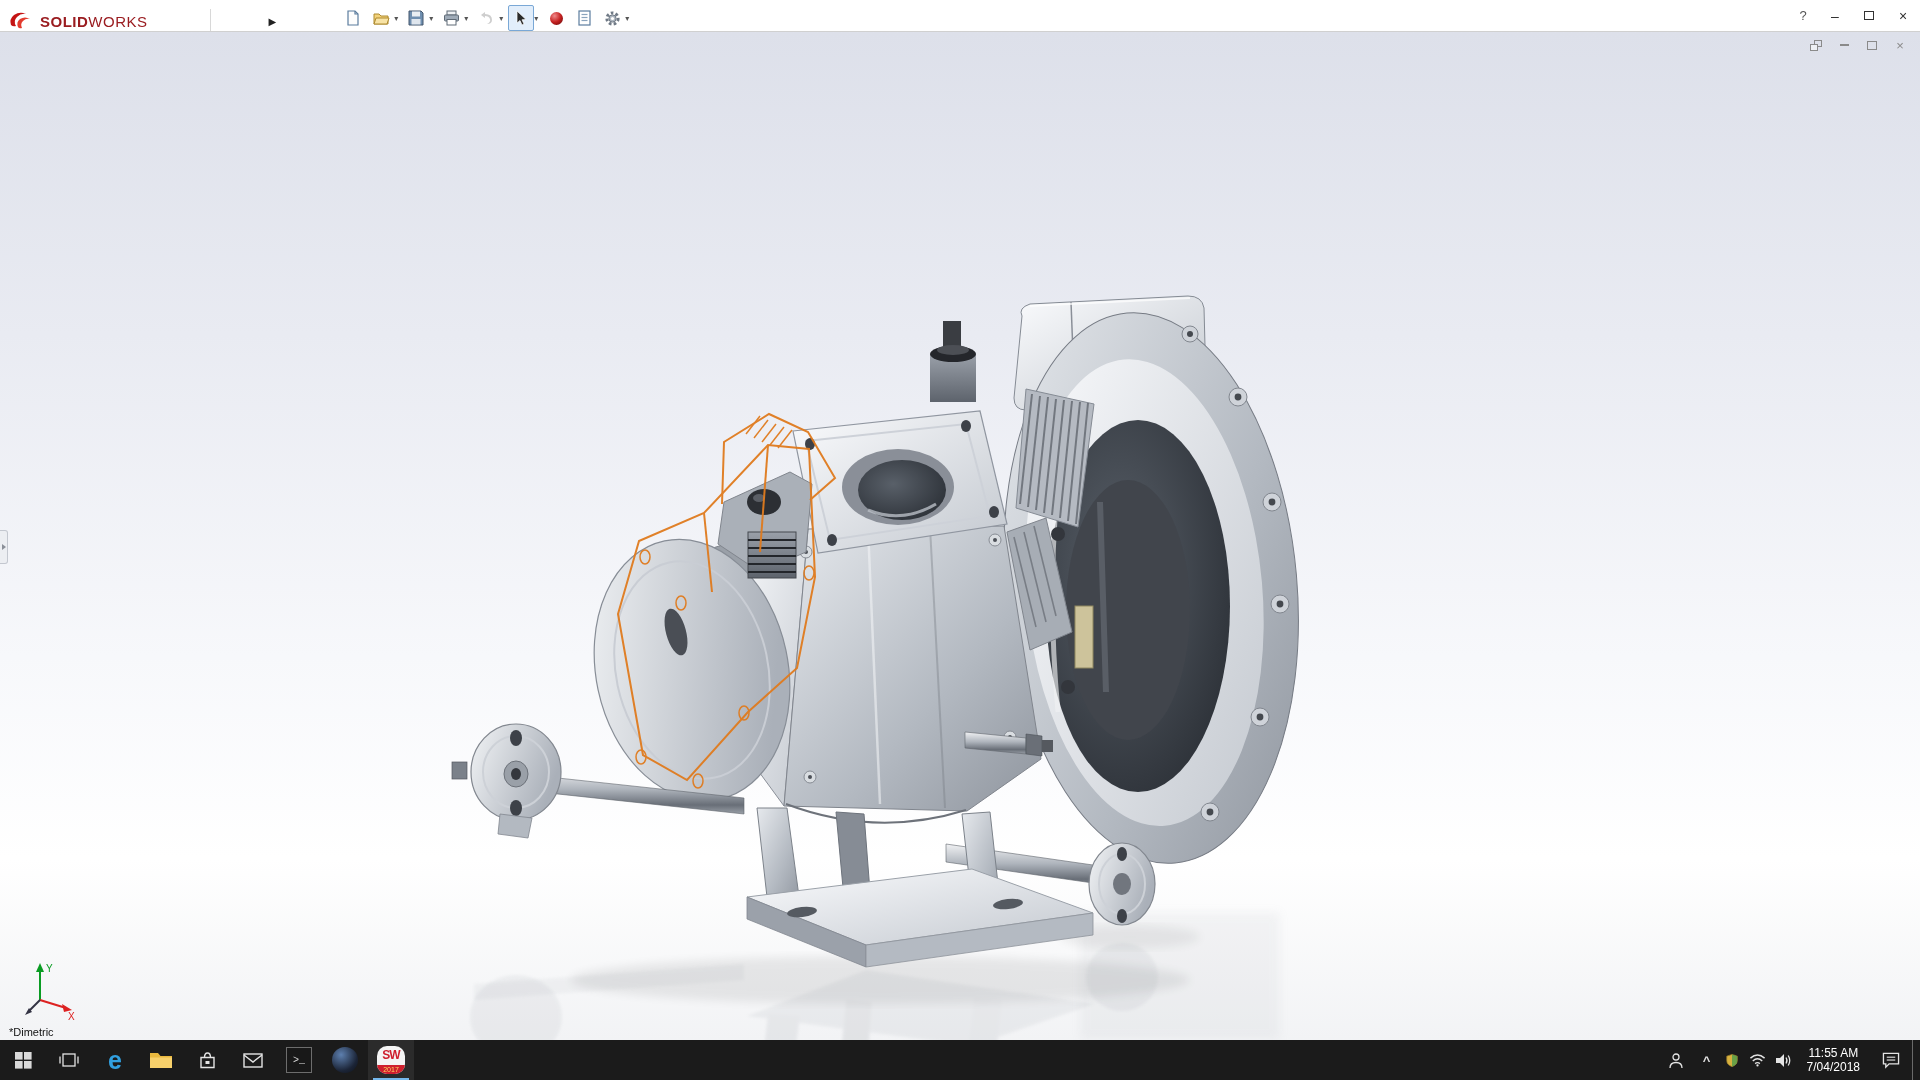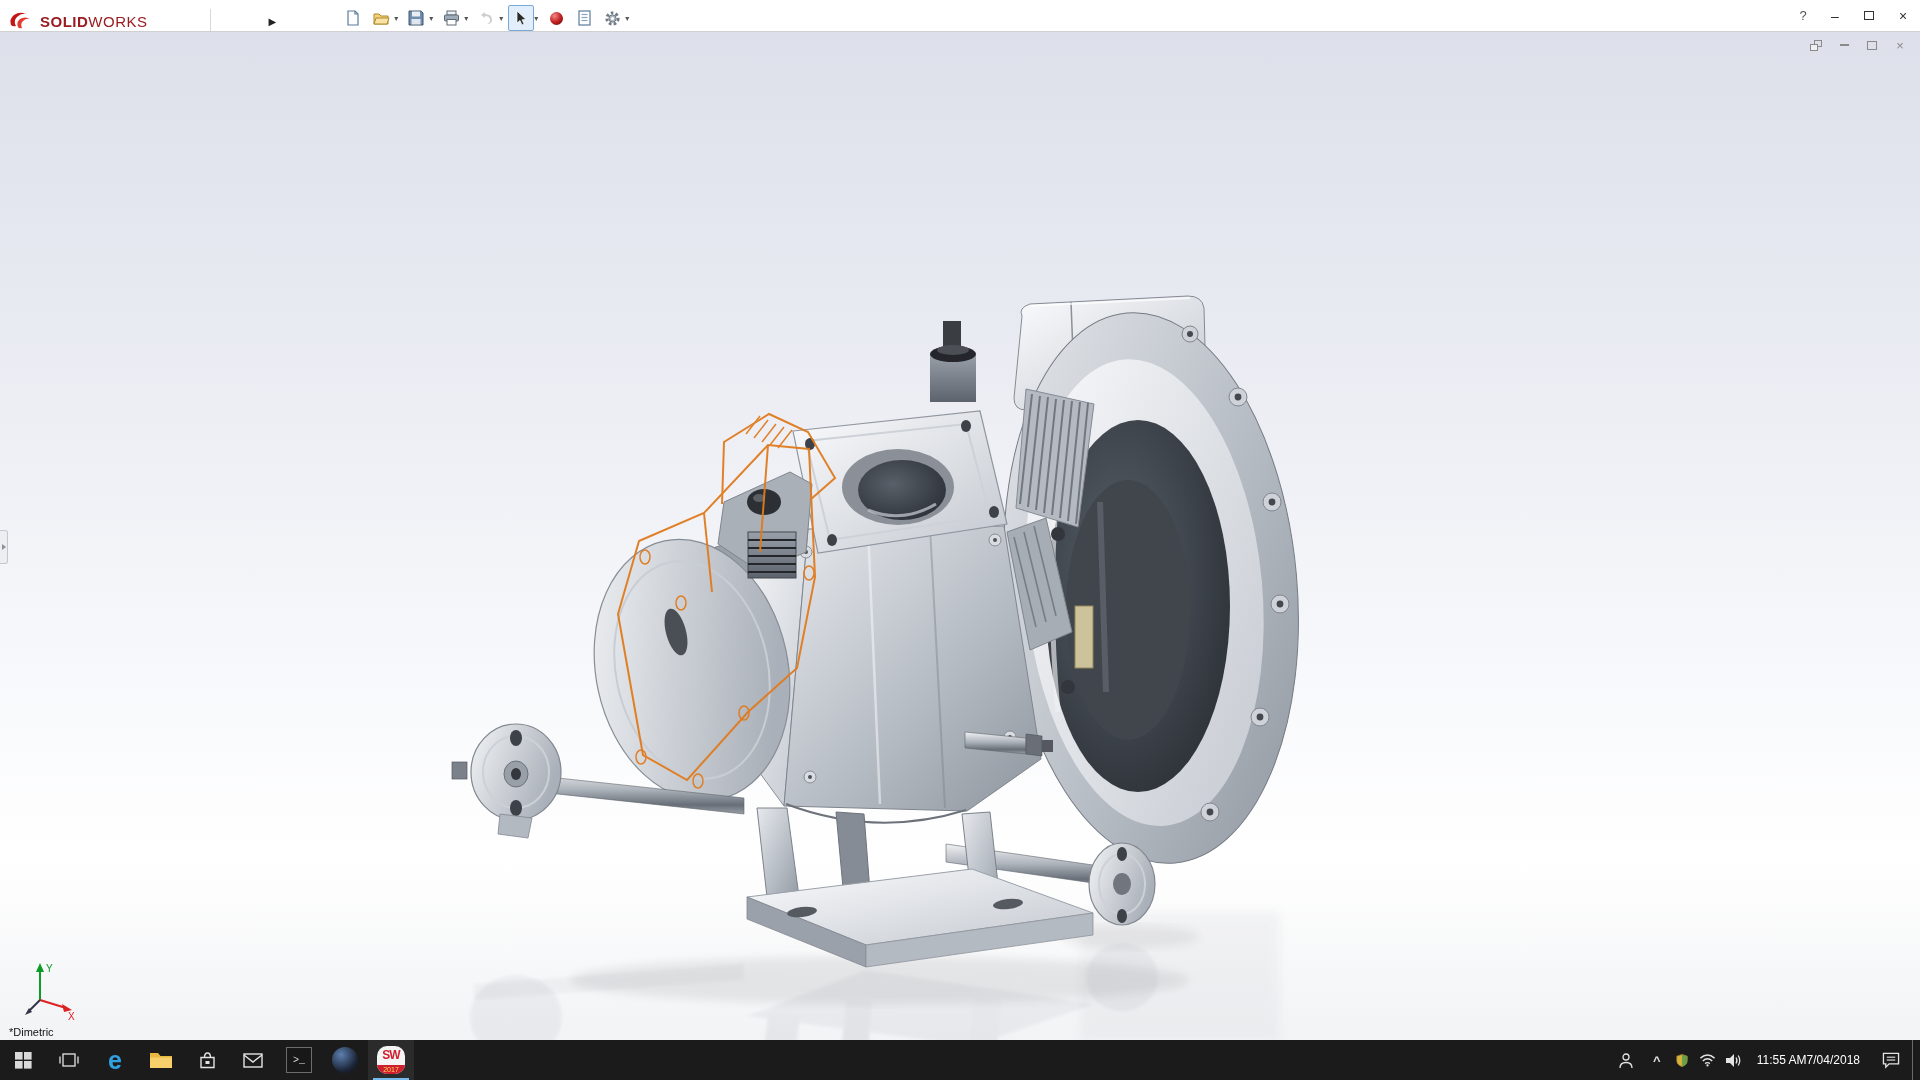--- a/index.html
+++ b/index.html
@@ -68,21 +68,21 @@
   .sw-app { background: rgba(255,255,255,.07); }
   .sw-icon { width: 28px; height: 28px; background: #f4f4f4; border-radius: 10px; overflow: hidden;
     display: flex; flex-direction: column; align-items: center; justify-content: space-between; }
   .sw-letters { font-size: 12px; font-weight: bold; color: #cf1f2e; line-height: 18px; letter-spacing: -1px; }
   .sw-year { width: 100%; background: #cf1f2e; color: #ffd75e; font-size: 7px; text-align: center; line-height: 9px; }
   .active-underline { position: absolute; left: 5px; right: 5px; bottom: 0; height: 2px; background: #76b9ed; }
   .tray { margin-left: auto; display: flex; align-items: stretch; }
   .tray-chevron { width: 24px; display: flex; align-items: center; justify-content: center;
     font-size: 13px; font-weight: bold; color: #e0e0e0; }
   .tray-ico { width: 26px; display: flex; align-items: center; justify-content: center; }
-  .clock { display: flex; flex-direction: row; align-items: center; justify-content: center;
+  .clock { display: flex; flex-direction: column; align-items: center; justify-content: center;
     padding: 8px 10px; font-size: 12px; line-height: 14px; color: #fff; text-align: center; }
   .action-center { width: 42px; display: flex; align-items: center; justify-content: center; }
   .show-desktop { width: 8px; border-left: 1px solid rgba(255,255,255,.35); }
 </style>
 </head>
 <body>
 
 <div class="titlebar">
   <div class="brand">
     <svg width="26" height="20" viewBox="0 0 26 20">

